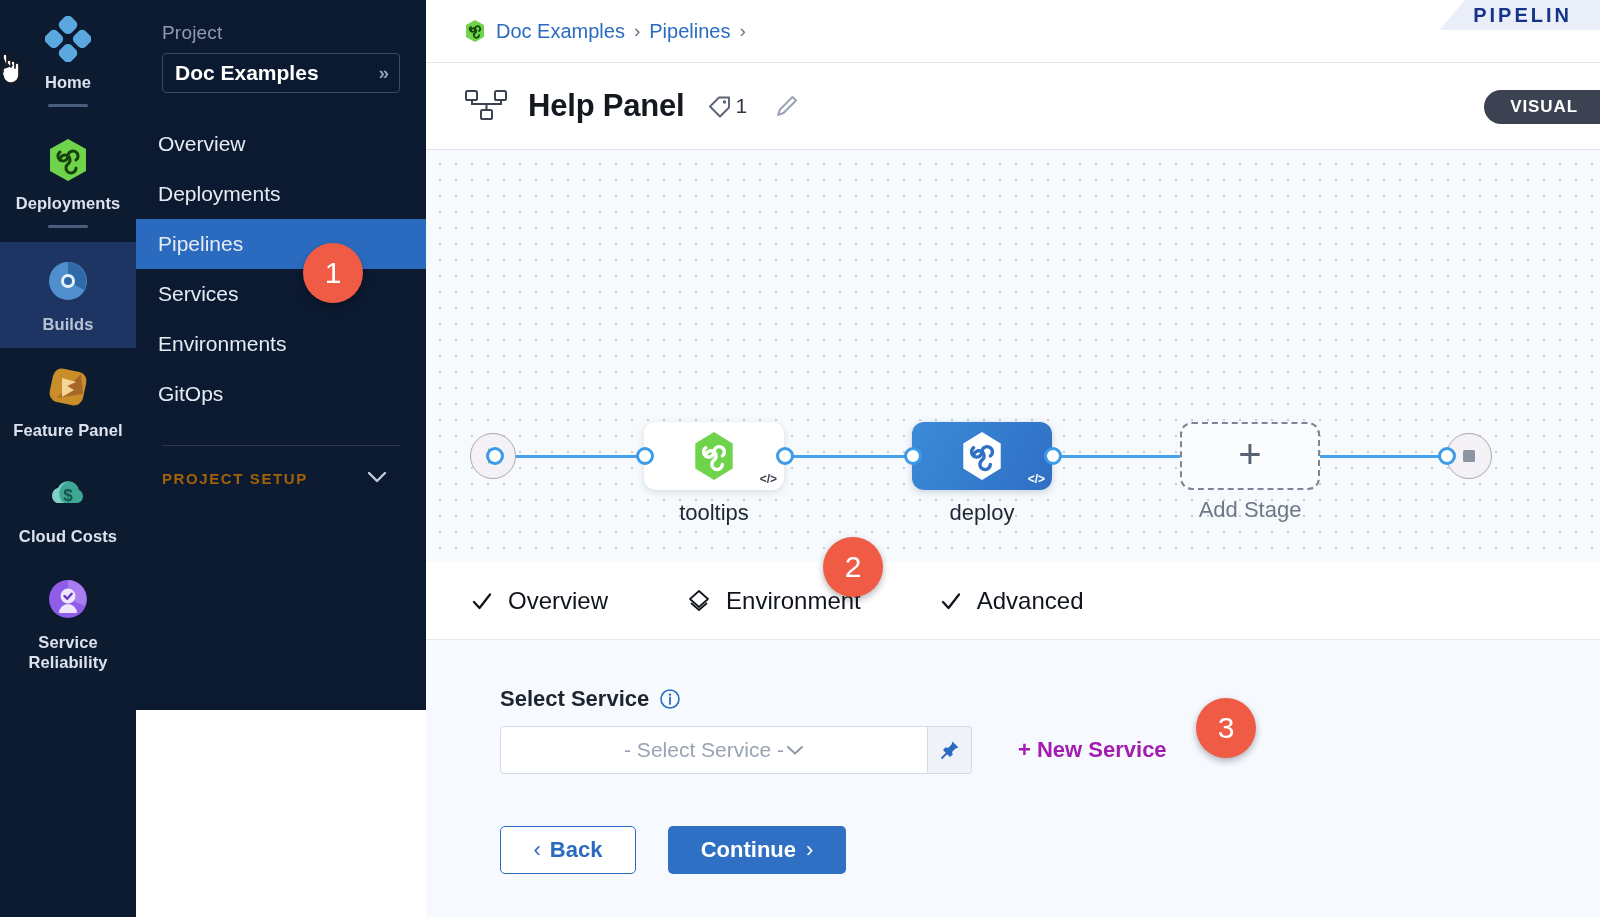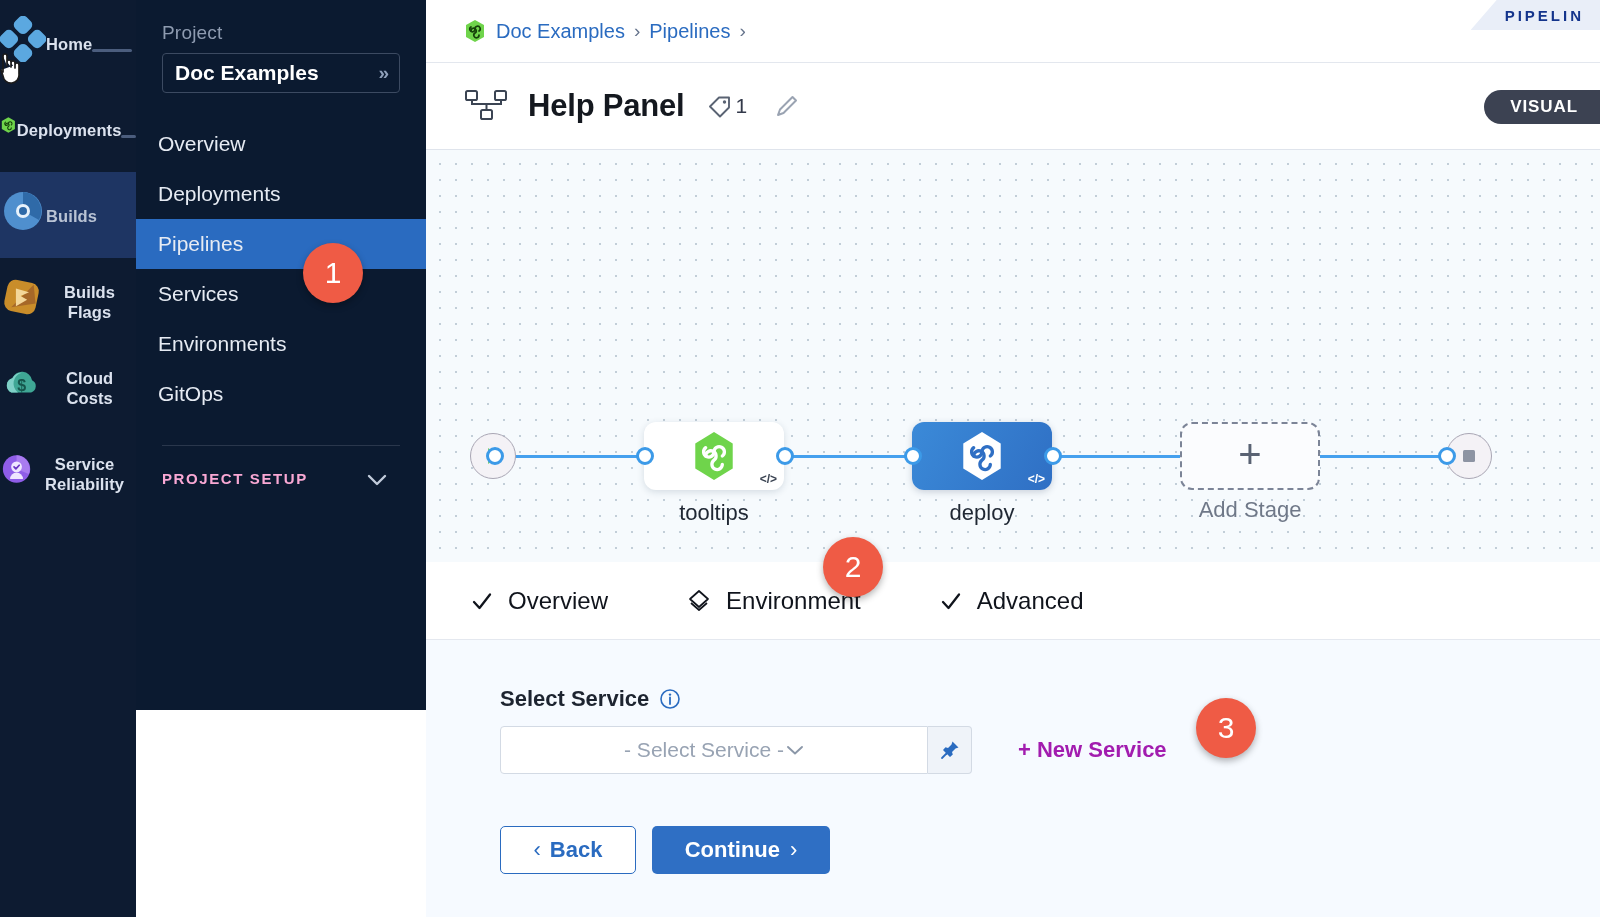--- a/index.html
+++ b/index.html
@@ -10,21 +10,21 @@
   }
   .app { position: relative; width: 1600px; height: 917px; display: flex; }
 
   
   .rail {
     width: 136px; flex: 0 0 136px; height: 917px;
     background: #0d1b31; position: relative; z-index: 5;
   }
   .rail-item {
     position: relative; width: 136px;
-    display: flex; flex-direction: row; align-items: center;
+    display: flex; flex-direction: column; align-items: center;
     padding-top: 16px; padding-bottom: 14px; cursor: pointer;
   }
   .rail-item.selected { background: #1e3563; }
   .rail-ico { width: 46px; height: 46px; margin-bottom: 10px; display:block; }
   .rail-label {
     color: #dbe2ee; font-size: 16.5px; line-height: 20px;
     text-align: center; font-weight: 700; letter-spacing: .1px;
   }
   .rail-item.dim .rail-label { color: #b9c3d4; font-weight: 700; }
   .rail-underline { width: 40px; height: 3px; background: #4b5d7d; border-radius:2px; margin-top: 12px; }
@@ -43,40 +43,40 @@
   .proj-select span.pname { color: #ffffff; font-size: 21px; font-weight: 700; }
   .proj-select span.chev { color: #8fa0ba; font-size: 19px; font-weight: 700; }
   .nav-link {
     height: 50px; display: flex; align-items: center;
     color: #e6ebf3; font-size: 21px; padding-left: 22px; cursor: pointer;
     margin-left: -26px; margin-right: -26px; padding-right: 26px;
   }
   .nav-link.active { background: #2a6bc0; font-weight: 400; }
   .side-sep { height: 1px; background: #2a374c; margin: 26px 0 24px 0; }
   .setup-row {
-    display: flex; align-items: flex-end; justify-content: space-between;
-    color: #f9a8d4; font-size: 15px; letter-spacing: 1.6px; font-weight: 700;
+    display: flex; align-items: flex-start; justify-content: space-between;
+    color: #a16207; font-size: 15px; letter-spacing: 1.6px; font-weight: 700;
     cursor: pointer; padding-right: 12px;
   }
 
   
   .main { flex: 1 1 auto; height: 917px; background: #ffffff; position: relative; overflow: hidden; }
 
   .breadcrumb-bar {
     height: 62px; display: flex; align-items: center; padding-left: 38px;
     background: #fff; position: relative;
   }
   .bc-ico { width: 22px; height: 24px; margin-right: 10px; display:block;}
   .bc-link { color: #2a6bc0; font-size: 20px; cursor: pointer; }
   .bc-sep { color: #66748c; font-size: 19px; margin: 0 9px; }
 
   .ribbon {
     position: absolute; top: 0; right: 0; height: 30px;
     background: #e9eef8; display: flex; align-items: center;
-    padding: 0 16px 0 34px; color: #14348c; font-size: 15px;
+    padding: 0 28px 0 34px; color: #14348c; font-size: 20px;
     font-weight: 700; letter-spacing: 3px;
     clip-path: polygon(26px 0, 100% 0, 100% 100%, 0 100%);
   }
 
   .title-bar {
     height: 88px; border-top: 1px solid #e3e7ee; border-bottom: 1px solid #dfe4ec;
     display: flex; align-items: center; padding-left: 38px; background:#fff;
     position: relative;
   }
   .pipe-ico { width: 46px; height: 36px; margin-right: 18px; display:block;}
@@ -158,21 +158,21 @@
     width: 44px; background: #eff3f9; border: 1px solid #d3dae4; border-left: none;
     border-radius: 0 4px 4px 0; display: flex; align-items: center; justify-content: center; cursor: pointer;
   }
   .newsvc { margin-left: 46px; color: #a21caf; font-size: 22px; font-weight: 700; cursor: pointer; }
   .btn-row { display: flex; margin-top: 52px; }
   .btn {
     height: 48px; border-radius: 5px; display: flex; align-items: center;
     justify-content: center; font-size: 22px; font-weight: 700; cursor: pointer;
   }
   .btn-back { width: 136px; background: #fff; border: 1px solid #2a6bc0; color: #2a6bc0; }
-  .btn-cont { width: 178px; background: #2f6fc4; color: #fff; margin-left: 16px; }
+  .btn-cont { width: 178px; background: #2f6fc4; color: #fff; margin-left: 32px; }
   .btn .ch { font-weight: 400; }
 
   
   .callout {
     position: absolute; border-radius: 50%; background: #ef5b45;
     color: #fff; display: flex; align-items: center; justify-content: center;
     font-size: 30px; font-weight: 400; z-index: 40;
     box-shadow: 0 3px 7px rgba(0,0,0,.30);
   }
 
@@ -218,21 +218,21 @@
       </svg>
       <div class="rail-label">Builds</div>
     </div>
 
     <div class="rail-item">
       <svg class="rail-ico" viewBox="0 0 46 46">
         <rect x="6" y="6" width="34" height="34" rx="9" transform="rotate(12 23 23)" fill="#c98d2a"></rect>
         <path d="M12 34 L36 10 L38 30 Z" fill="#9a5c28" opacity=".75"></path>
         <path d="M17 33 L17 14 L31 18 L22 22 L29 26 Z" fill="#f3d79a"></path>
       </svg>
-      <div class="rail-label">Builds Flags</div>
+      <div class="rail-label">Feature Panel</div>
     </div>
 
     <div class="rail-item">
       <svg class="rail-ico" viewBox="0 0 46 46">
         <path d="M12 33 a8 8 0 0 1 1 -15 a11 11 0 0 1 21 2 a7 7 0 0 1 -1 13 Z" fill="#3fa795"></path>
         <path d="M12 33 a8 8 0 0 1 1 -15 a11 11 0 0 1 10 -6 a12 12 0 0 0 -4 21 Z" fill="#7fd0c7"></path>
         <text x="23" y="31" font-family="Liberation Sans, sans-serif" font-size="17" font-weight="700" fill="#15564c" text-anchor="middle">$</text>
       </svg>
       <div class="rail-label">Cloud Costs</div>
     </div>

